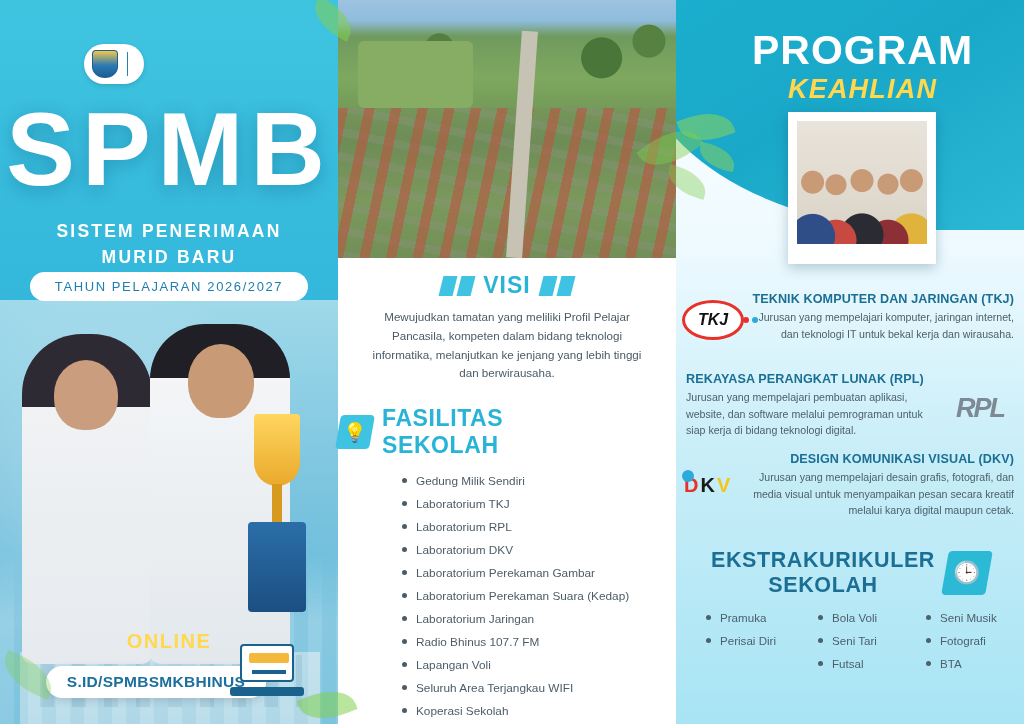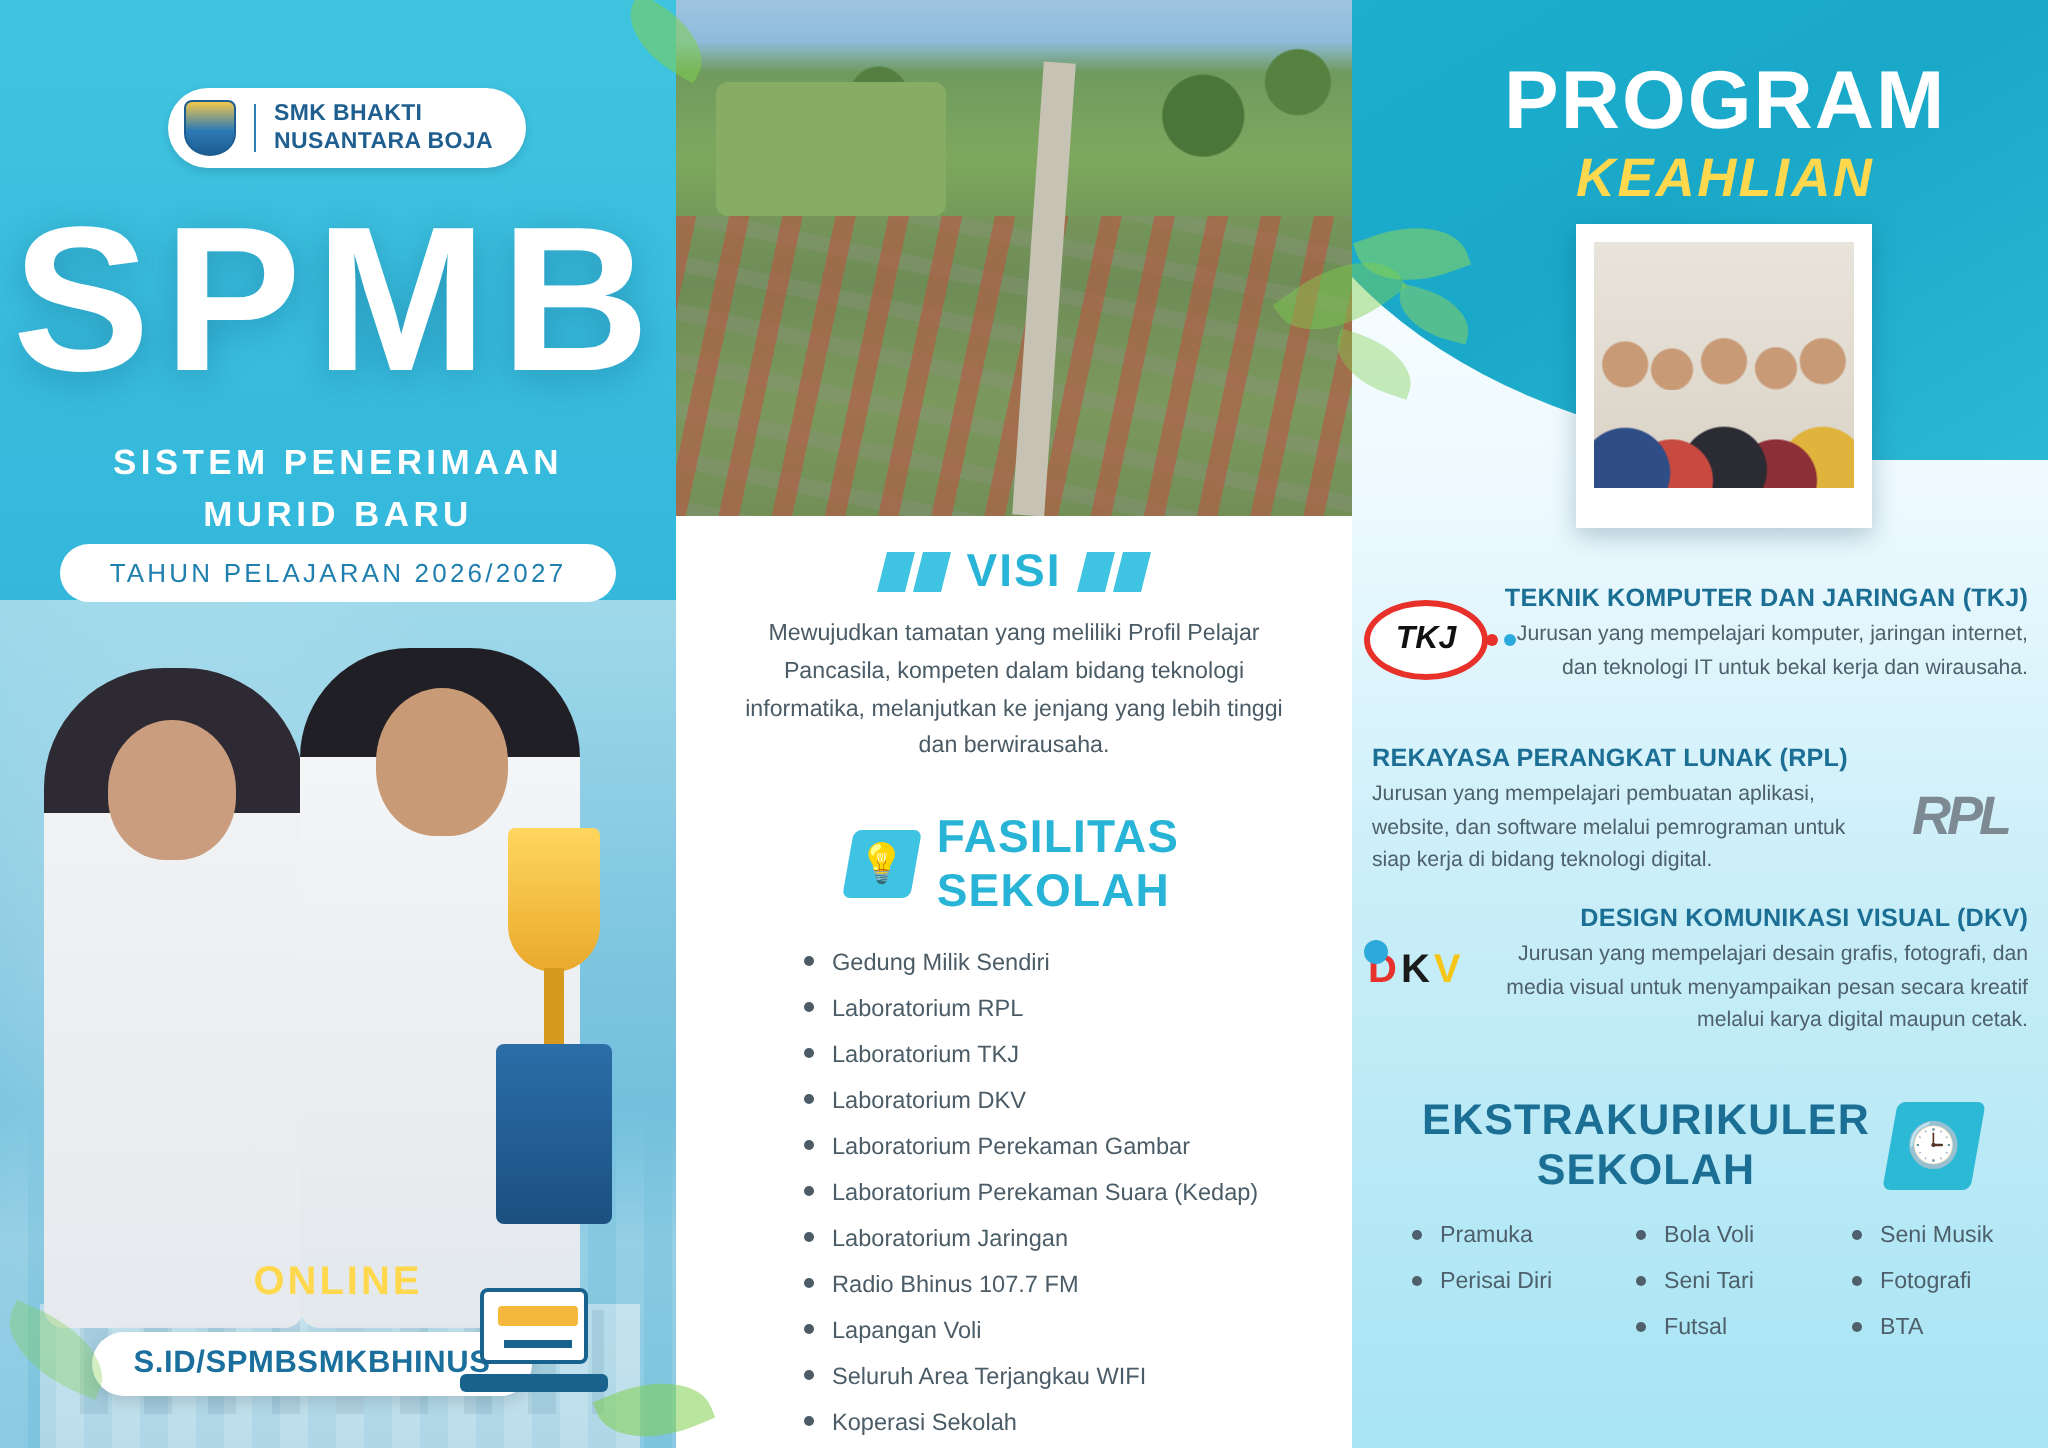--- a/index.html
+++ b/index.html
@@ -208,21 +208,21 @@
     display:block; width:14px; height:20px; background:#3fc3e2;
     transform: skewX(-14deg);
   }
 
   .visi-text {
     margin: 9px 26px 0 26px;
     text-align: center; color: #4a5b66; font-size: 11.6px; line-height: 1.62;
   }
 
   .fasilitas-head {
-    display:flex; align-items:center; justify-content:center; gap:10px;
+    display:flex; align-items:center; gap:10px;
     margin-top: 22px;
   }
   .bulb {
     width: 34px; height: 34px; background: #3fc3e2; border-radius: 4px;
     position: relative; transform: skewX(-10deg);
   }
   .bulb::after {
     content:"\1F4A1"; position:absolute; left:0; top:0; width:34px; height:34px;
     display:flex; align-items:center; justify-content:center;
     font-size:19px; transform: skewX(10deg);
@@ -407,24 +407,20 @@
       <div class="trophy">
         <div class="cup"></div>
           <div class="stem"></div>
           <div class="base"></div>
       </div>
     </div>
 
     <div class="logo-pill">
       <span class="logo-mark"></span>
       <span class="logo-sep"></span>
-      <span class="logo-text">
-        <span>SMK BHAKTI</span><br>
-        <span>NUSANTARA BOJA</span>
-      </span>
     </div>
 
     <div class="spmb">SPMB</div>
     <div class="spmb-sub" style="white-space:pre-line">SISTEM PENERIMAAN
 MURID BARU</div>
     <div class="year-pill">TAHUN PELAJARAN 2026/2027</div>
 
     <div class="pendaftaran">
       <span class="online">ONLINE</span>
     </div>
@@ -460,22 +456,22 @@
       <div class="fasilitas-head">
         <span class="bulb"></span>
         <span class="fasilitas-title">
           <span>FASILITAS</span><br>
           <span>SEKOLAH</span>
         </span>
       </div>
 
       <ul class="facilities">
         <li>Gedung Milik Sendiri</li>
+        <li>Laboratorium TKJ</li>
         <li>Laboratorium RPL</li>
-        <li>Laboratorium TKJ</li>
         <li>Laboratorium DKV</li>
         <li>Laboratorium Perekaman Gambar</li>
         <li>Laboratorium Perekaman Suara (Kedap)</li>
         <li>Laboratorium Jaringan</li>
         <li>Radio Bhinus 107.7 FM</li>
         <li>Lapangan Voli</li>
         <li>Seluruh Area Terjangkau WIFI</li>
         <li>Koperasi Sekolah</li>
 
       </ul>

